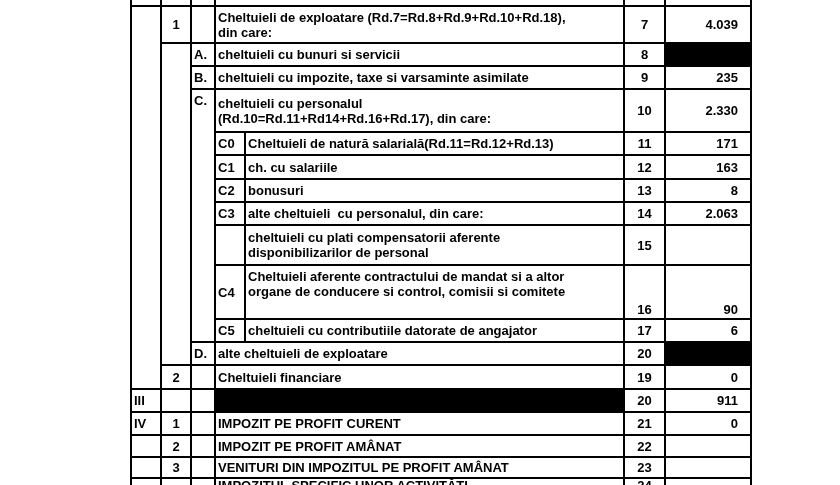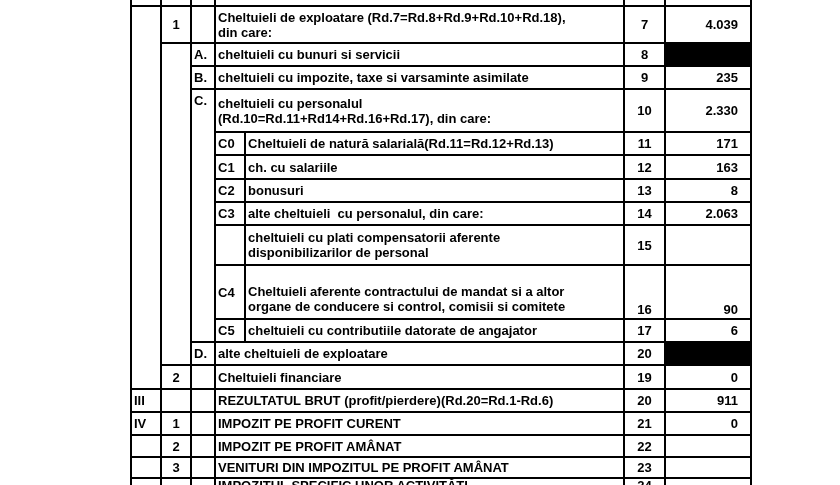--- a/index.html
+++ b/index.html
@@ -83,26 +83,25 @@
   <div class="c desc" style="grid-column:4/6;grid-row:3">cheltuieli cu bunuri si servicii</div>
   <div class="c desc" style="grid-column:4/6;grid-row:4">cheltuieli cu impozite, taxe si varsaminte asimilate</div>
   <div class="c desc" style="grid-column:4/6;grid-row:5">cheltuieli cu personalul
 (Rd.10=Rd.11+Rd14+Rd.16+Rd.17), din care:</div>
   <div class="c desc" style="grid-column:5;grid-row:6">Cheltuieli de natură salarială(Rd.11=Rd.12+Rd.13)</div>
   <div class="c desc" style="grid-column:5;grid-row:7">ch. cu salariile</div>
   <div class="c desc" style="grid-column:5;grid-row:8">bonusuri</div>
   <div class="c desc" style="grid-column:5;grid-row:9">alte cheltuieli  cu personalul, din care:</div>
   <div class="c desc" style="grid-column:5;grid-row:10">cheltuieli cu plati compensatorii aferente
 disponibilizarilor de personal</div>
-  <div class="c desc top" style="grid-column:5;grid-row:11;padding-top:18px">Cheltuieli aferente contractului de mandat si a altor
+  <div class="c desc top" style="grid-column:5;grid-row:11;padding-top:3px">Cheltuieli aferente contractului de mandat si a altor
 organe de conducere si control, comisii si comitete</div>
   <div class="c desc" style="grid-column:5;grid-row:12">cheltuieli cu contributiile datorate de angajator</div>
   <div class="c desc" style="grid-column:4/6;grid-row:13">alte cheltuieli de exploatare</div>
   <div class="c desc" style="grid-column:4/6;grid-row:14">Cheltuieli financiare</div>
-  <div class="c desc" style="grid-column:4/6;grid-row:15">REZULTATUL BRUT (profit/pierdere)(Rd.20=Rd.1-Rd.6)</div>
   <div class="c desc" style="grid-column:4/6;grid-row:16">IMPOZIT PE PROFIT CURENT</div>
   <div class="c desc" style="grid-column:4/6;grid-row:17">IMPOZIT PE PROFIT AMÂNAT</div>
   <div class="c desc" style="grid-column:4/6;grid-row:18">VENITURI DIN IMPOZITUL PE PROFIT AMÂNAT</div>
   <div class="c desc top" style="grid-column:4/6;grid-row:19;line-height:14px">IMPOZITUL SPECIFIC UNOR ACTIVITĂȚI</div>
 
   <div class="c ctr" style="grid-column:6;grid-row:2">7</div>
   <div class="c ctr" style="grid-column:6;grid-row:3">8</div>
   <div class="c ctr" style="grid-column:6;grid-row:4">9</div>
   <div class="c ctr" style="grid-column:6;grid-row:5">10</div>
   <div class="c ctr" style="grid-column:6;grid-row:6">11</div>

